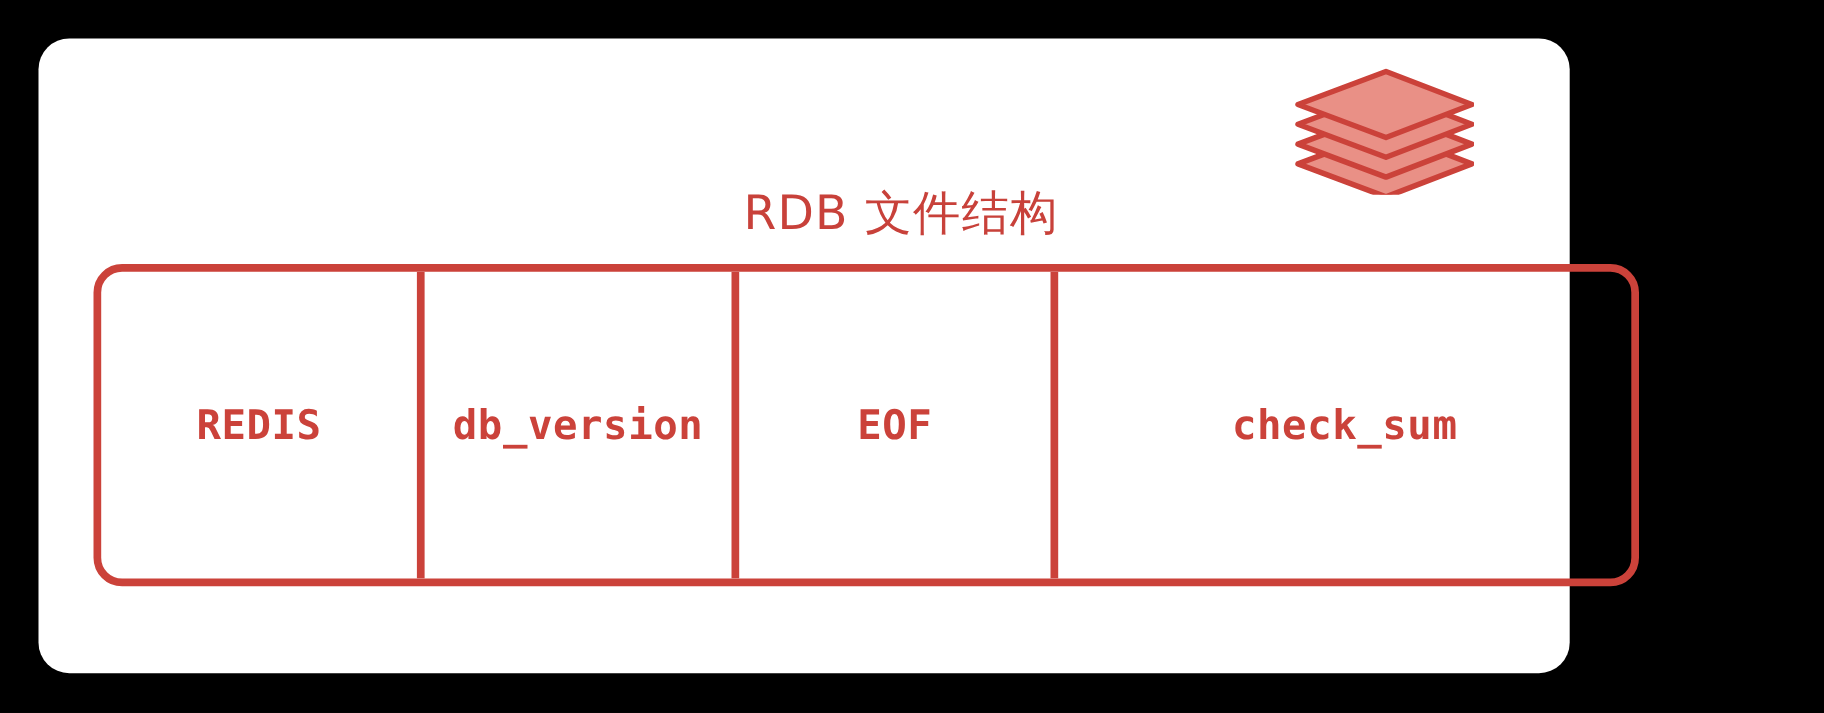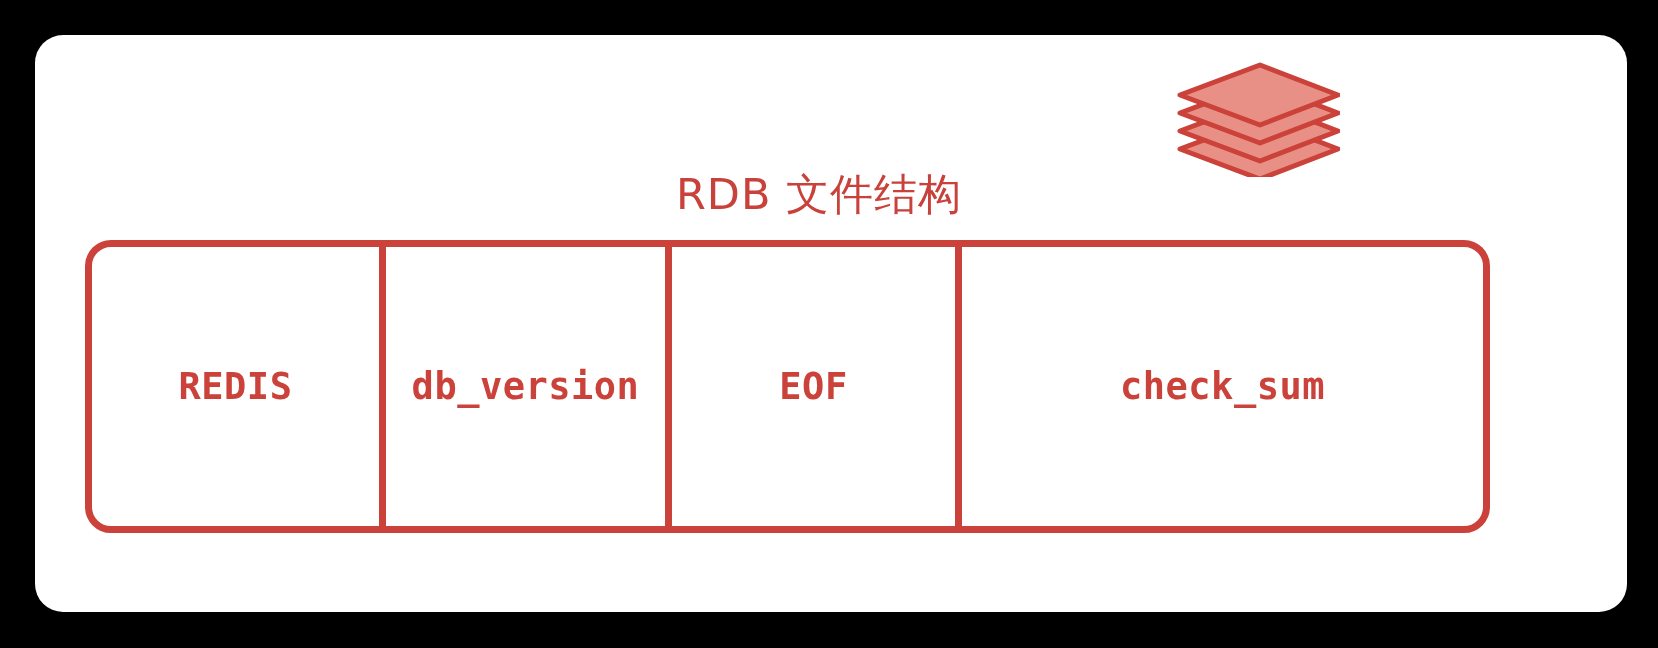--- a/index.html
+++ b/index.html
@@ -20,21 +20,21 @@
     width: 1658px;
     height: 648px;
     background: #000000;
   }
 
   
   #card {
     position: absolute;
     left: 35px;
     top: 35px;
-    width: 1592px;
+    width: 1392px;
     height: 577px;
     background: #ffffff;
     border-radius: 28px;
   }
 
   
   #title {
     position: absolute;
     left: 0;
     top: 131px;

